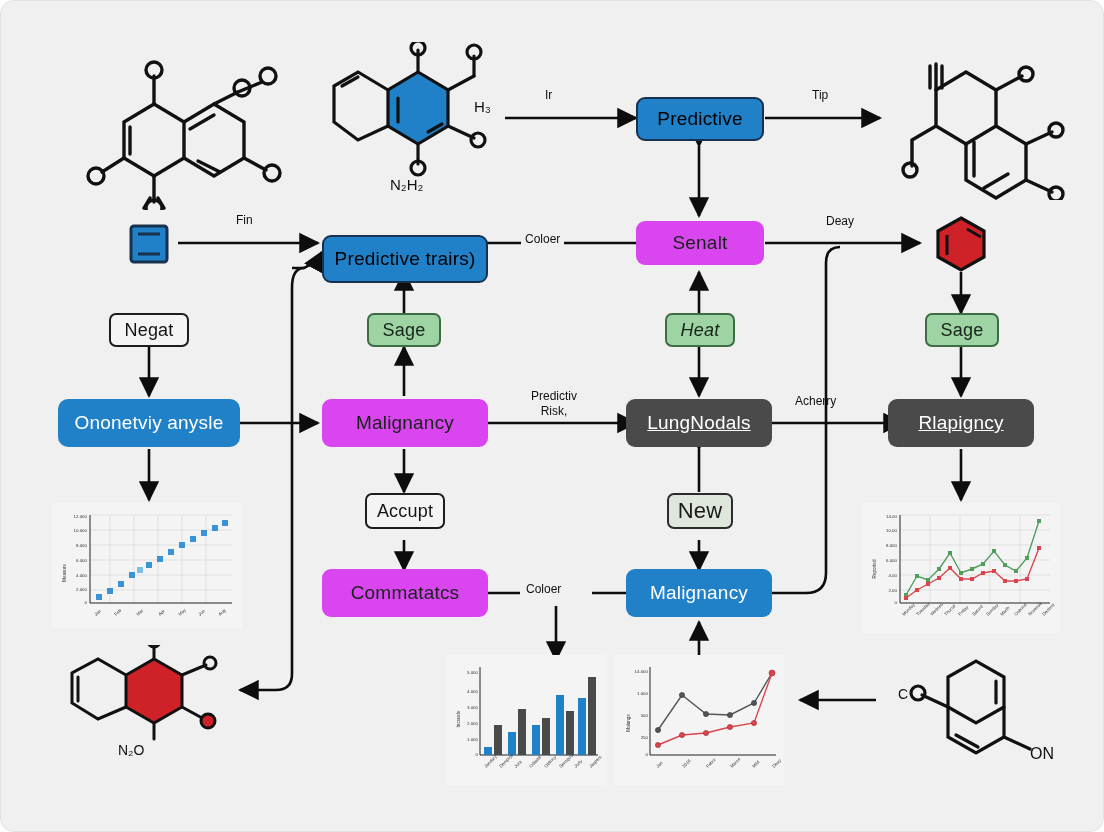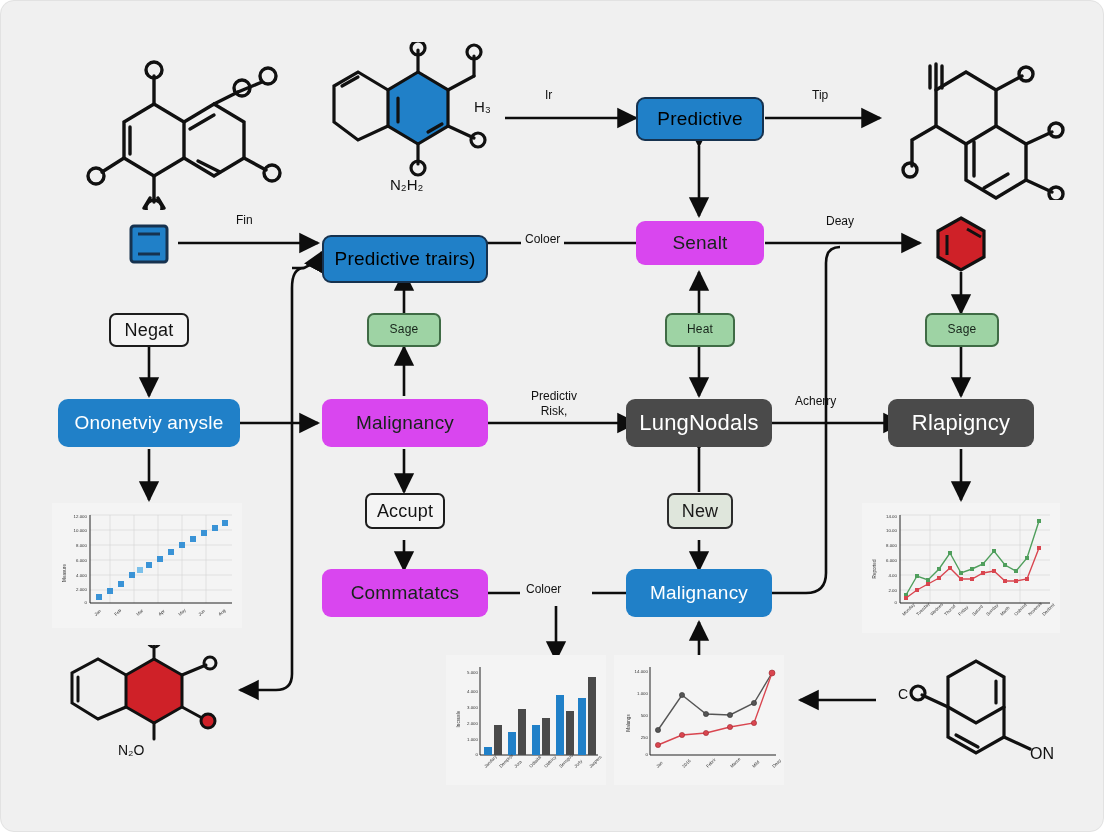--- a/index.html
+++ b/index.html
@@ -17,23 +17,23 @@
   .node{
     position:absolute;display:flex;align-items:center;justify-content:center;
     text-align:center;box-sizing:border-box;
     font-family:"Liberation Sans",sans-serif;
     line-height:1.15;
     letter-spacing:.2px;
   }
   .n-blue{background:#2080c8;color:#000000;border:2.5px solid #16324f;border-radius:9px;font-size:19px;}
   .n-blue-plain{background:#2080c8;color:#ffffff;border:none;border-radius:9px;font-size:19px;}
   .n-green{background:#d946ef;color:#17241a;border:none;border-radius:9px;font-size:19px;}
-  .n-green-b{background:#9ed3a4;color:#17241a;border:2px solid #3f6b45;border-radius:7px;font-size:12px;}
-  .n-dark{background:#4a4a4a;color:#ffffff;border:none;border-radius:9px;font-size:22px;}
-  .n-pale{background:#dfe6dc;color:#1a1a1a;border:2px solid #2c2c2c;border-radius:7px;font-size:18px;}
+  .n-green-b{background:#9ed3a4;color:#17241a;border:2px solid #3f6b45;border-radius:7px;font-size:18px;}
+  .n-dark{background:#4a4a4a;color:#ffffff;border:none;border-radius:9px;font-size:19px;text-decoration:underline;}
+  .n-pale{background:#dfe6dc;color:#1a1a1a;border:2px solid #2c2c2c;border-radius:7px;font-size:22px;}
   .n-white{background:#f4f4f4;color:#141414;border:2px solid #1d1d1d;border-radius:7px;font-size:18px;}
 
   .edge-label{
     position:absolute;font-size:12px;color:#111111;
     font-family:"Liberation Sans",sans-serif;
     background:transparent;white-space:pre-line;text-align:center;
     line-height:1.25;
   }
   svg.layer{position:absolute;left:0;top:0;width:1104px;height:832px;overflow:visible;}
   .ln{stroke:#0d0d0d;stroke-width:2.6;fill:none;}
@@ -433,21 +433,21 @@
   </div>
 
   <div class="node n-white" style="left:109px;top:313px;width:80px;height:34px;">
     <span>Negat</span>
   </div>
 
   <div class="node n-green-b" style="left:367px;top:313px;width:74px;height:34px;">
     <span>Sage</span>
   </div>
 
-  <div class="node n-green-b" style="left:665px;top:313px;width:70px;height:34px;">
+  <div class="node n-green-b" style="left:665px;top:313px;width:70px;height:34px;font-style:italic;">
     <span>Heat</span>
   </div>
 
   <div class="node n-green-b" style="left:925px;top:313px;width:74px;height:34px;">
     <span>Sage</span>
   </div>
 
   <div class="node n-blue-plain" style="left:58px;top:399px;width:182px;height:48px;border-radius:10px;">
     <span>Ononetviy anysle</span>
   </div>

